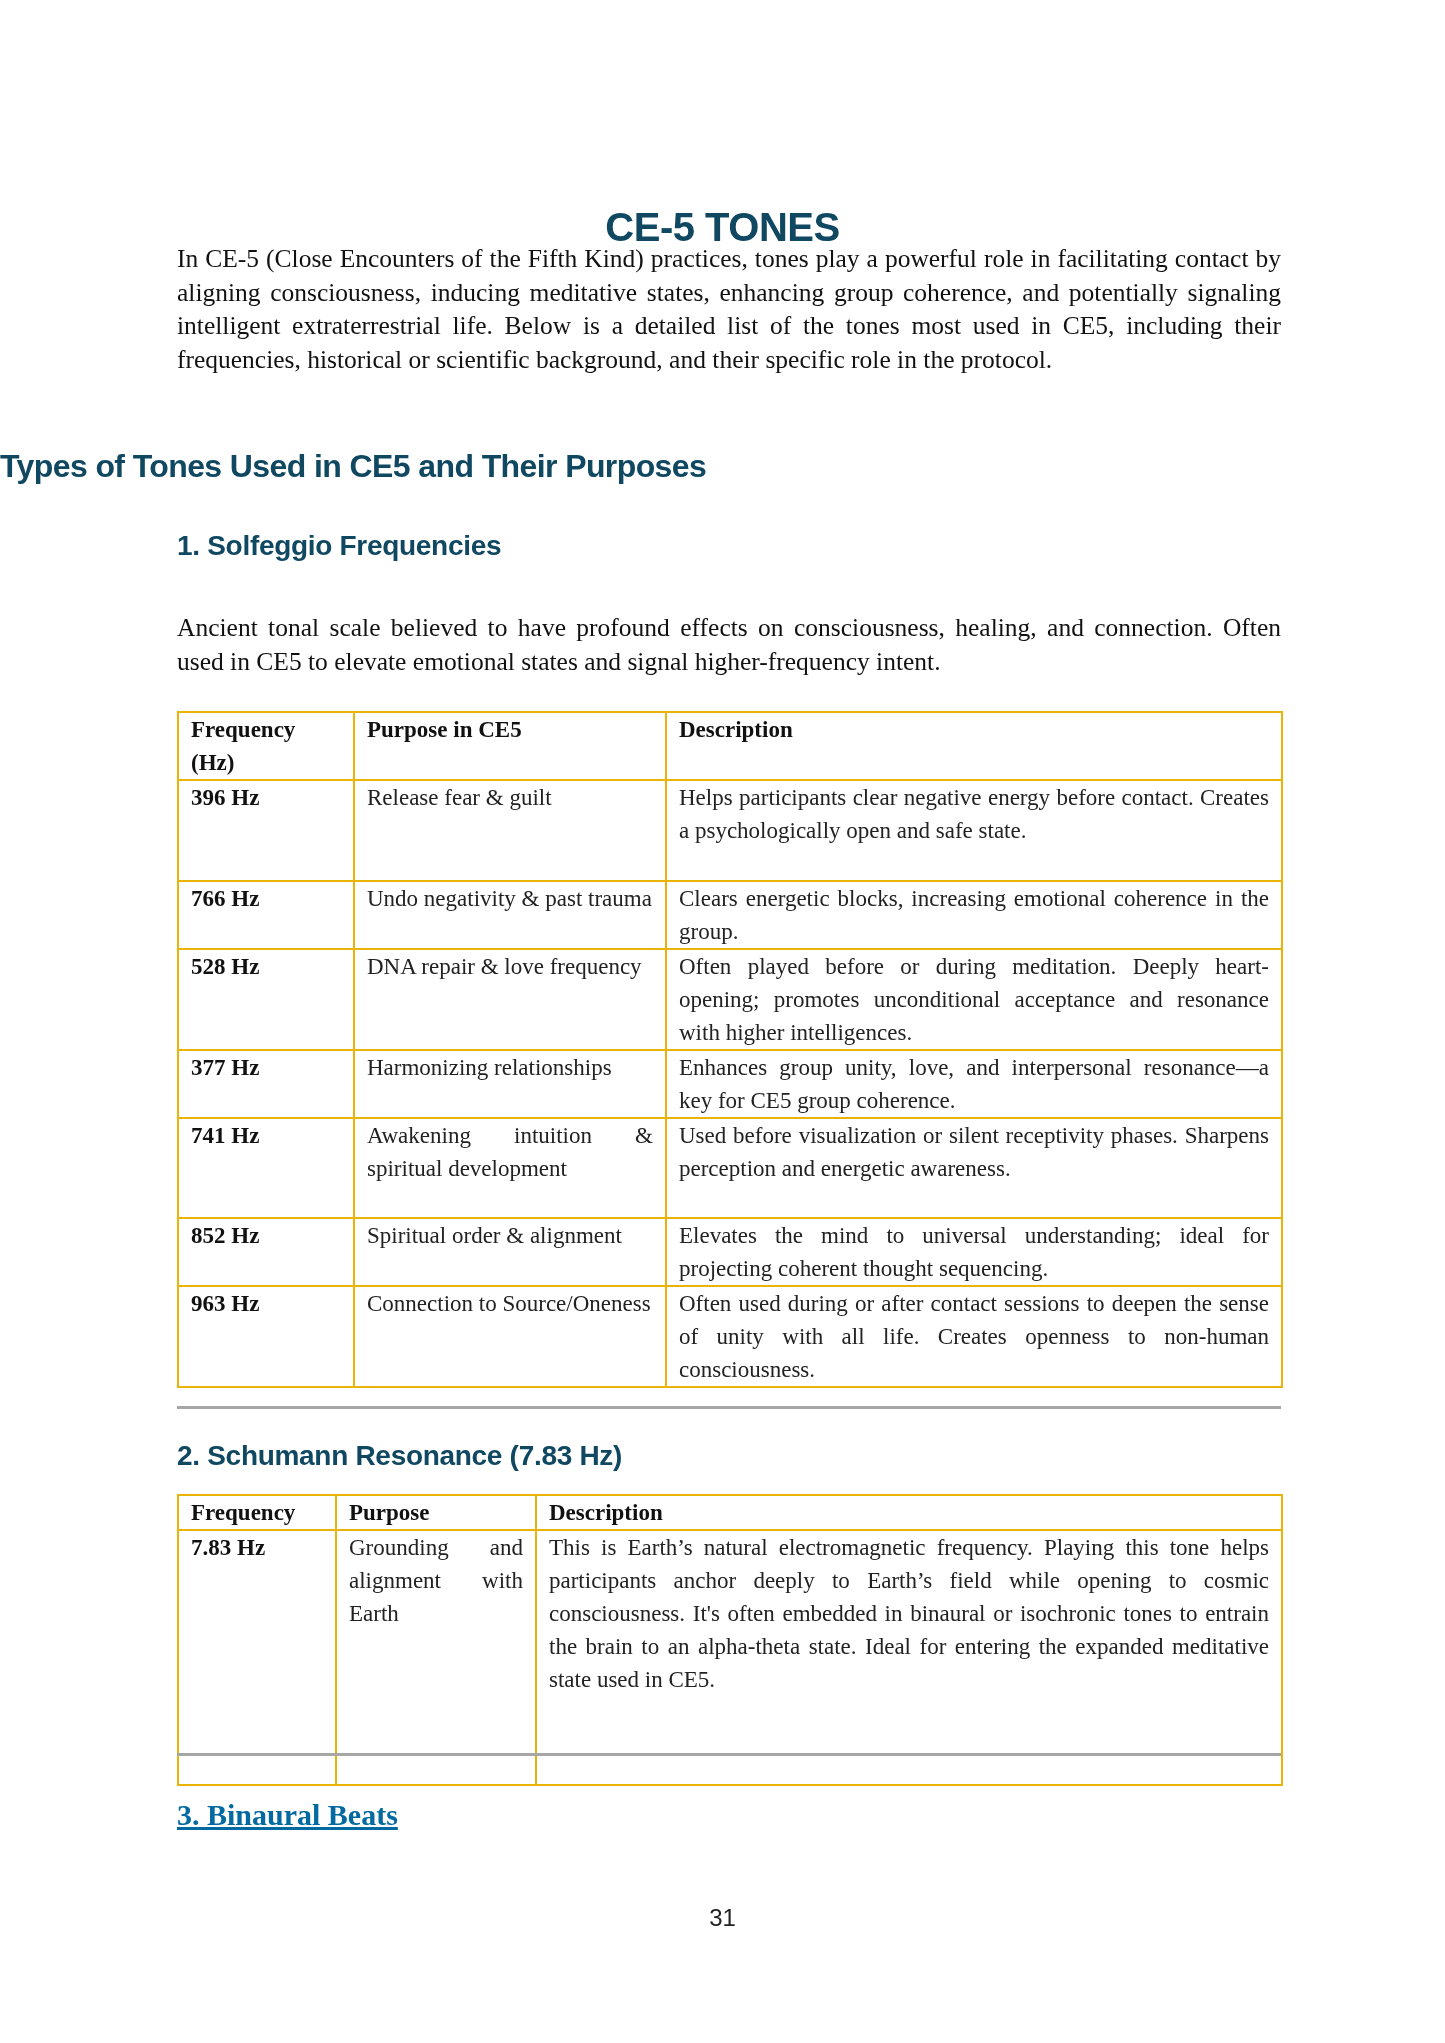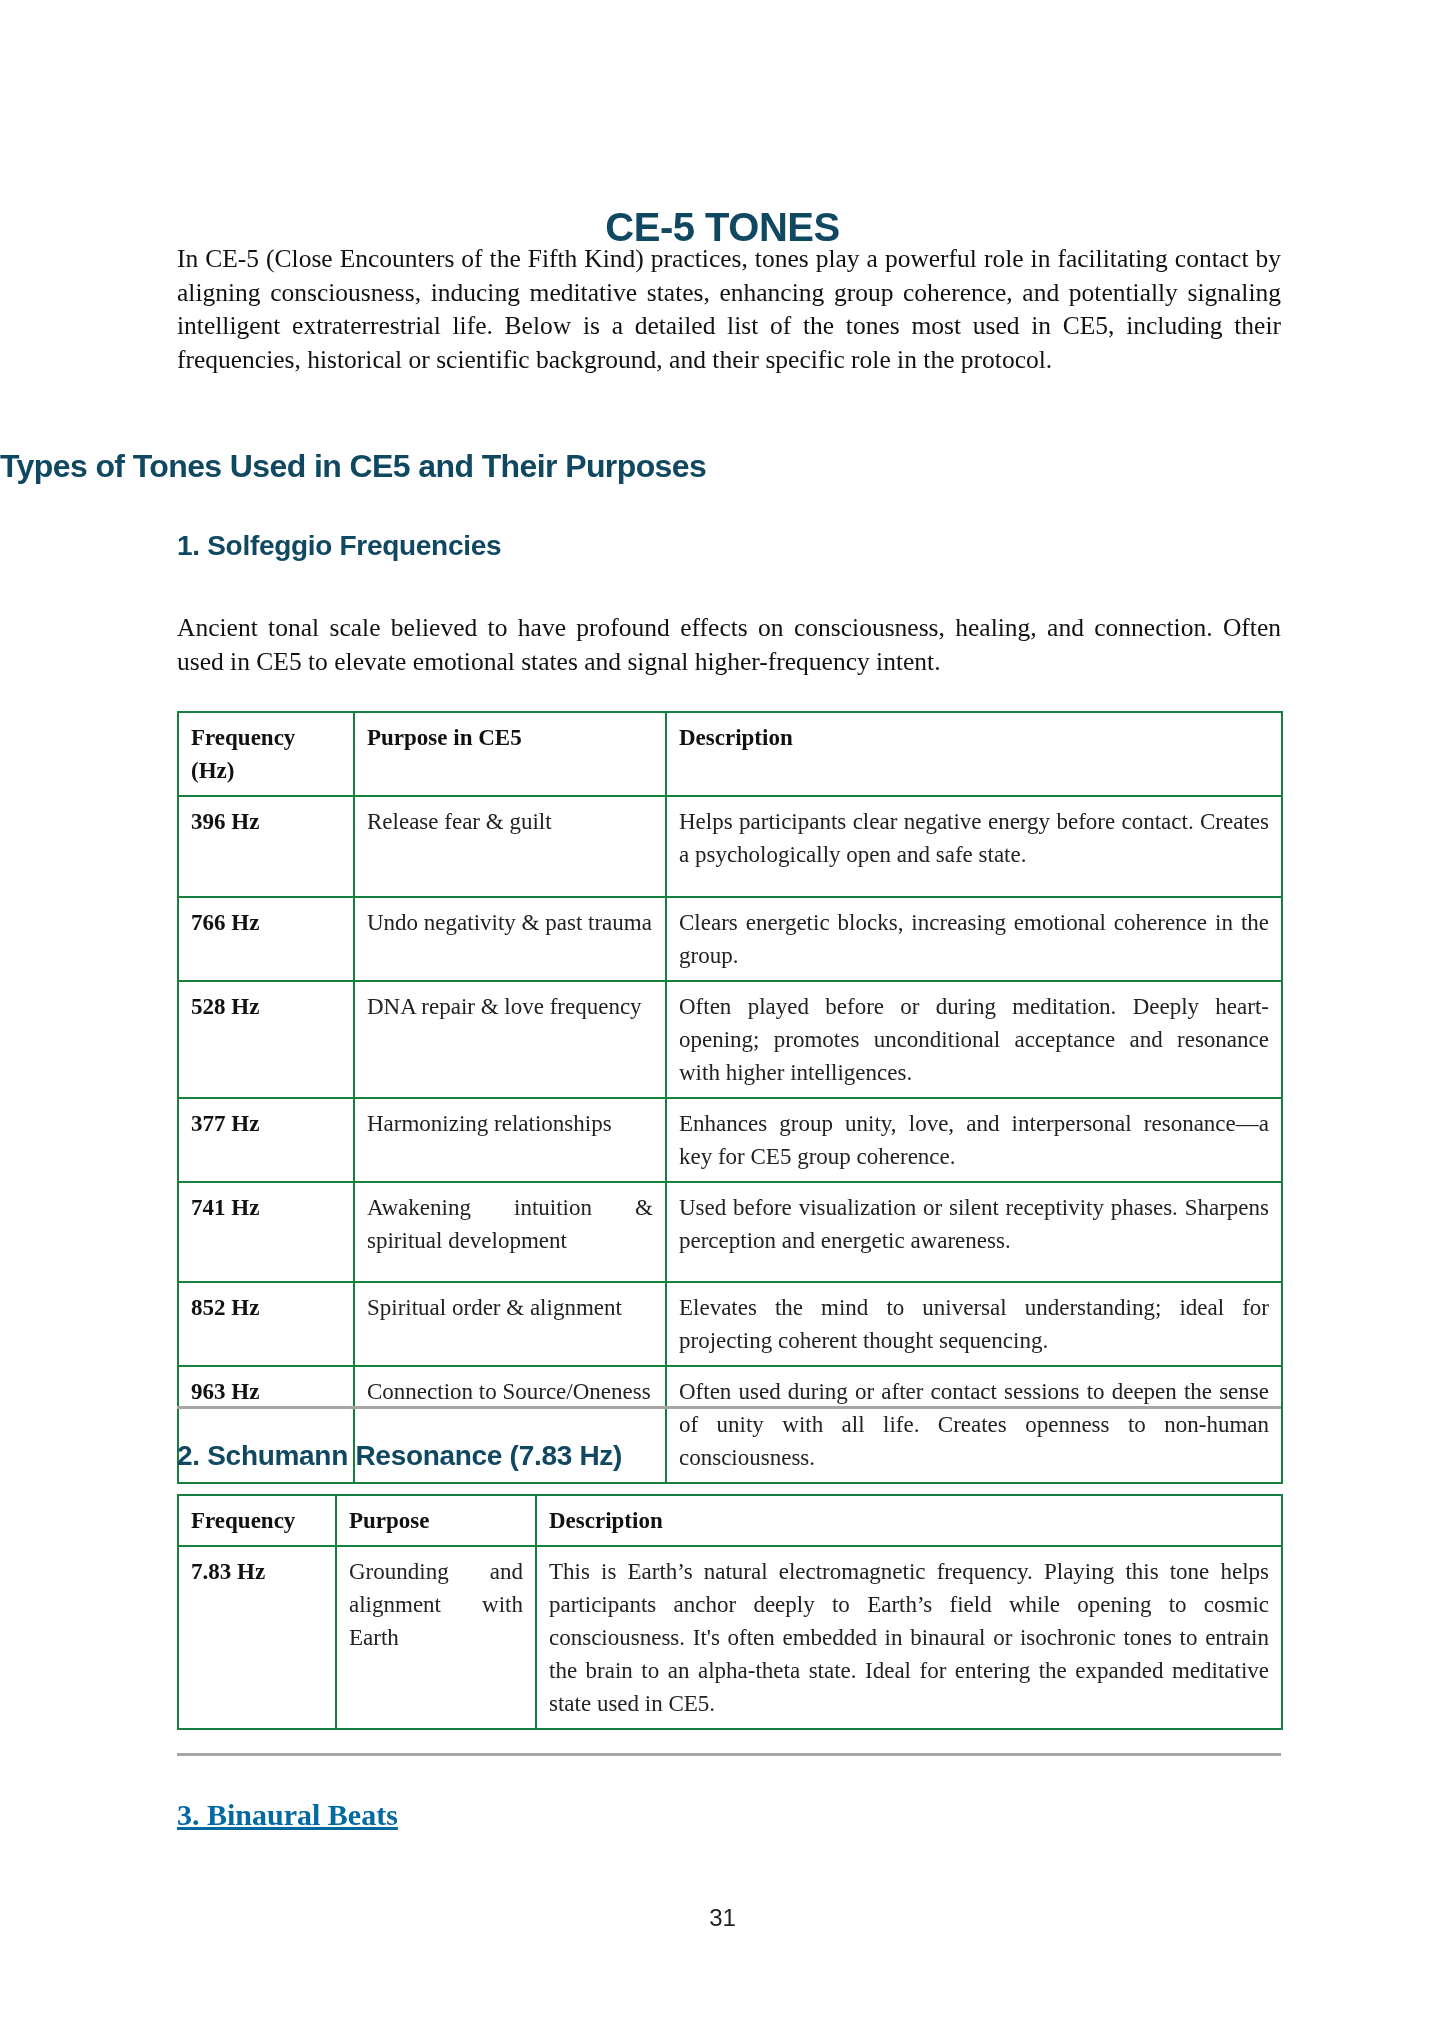--- a/index.html
+++ b/index.html
@@ -21,21 +21,21 @@
   .h-sec {
     left: 177px; font-family: "Liberation Sans", sans-serif; font-size: 28px; color: #104862; letter-spacing: -0.3px;
   }
   .sec1 { top: 530px; }
   .para2 { left: 177px; width: 1104px; top: 611px; }
   .tbl {
     position: absolute; border-collapse: collapse; table-layout: fixed;
     font-family: "Liberation Serif", serif; font-size: 23px; line-height: 33px; color: #222;
   }
   .tbl td, .tbl th {
-    border: 2px solid #15803d; vertical-align: top; padding: 8px 12px; text-align: justify;
+    border: 2px solid #eab308; vertical-align: top; padding: 0 12px; text-align: justify;
     font-weight: normal;
   }
   .tbl th, .tbl td.freq { font-weight: bold; color: #111; text-align: left; }
   .t1 { left: 177px; top: 711px; width: 1104px; }
   .t2 { left: 177px; top: 1494px; width: 1104px; }
   .rule { left: 177px; width: 1104px; height: 3px; background: #a6a6a6; }
   .r1 { top: 1406px; }
   .r2 { top: 1753px; }
   .sec2 { top: 1440px; }
   .sec3 {
@@ -118,21 +118,21 @@
     <col style="width:158px">
     <col style="width:200px">
     <col style="width:746px">
   </colgroup>
   <tbody>
       <tr style="height:32px">
     <th>Frequency</th>
     <th>Purpose</th>
     <th>Description</th>
   </tr>
-  <tr style="height:178px">
+  <tr style="height:255px">
     <td class="freq">7.83 Hz</td>
     <td>Grounding and alignment with Earth</td>
     <td>This is Earth’s natural electromagnetic frequency. Playing this tone helps participants anchor deeply to Earth’s field while opening to cosmic consciousness. It's often embedded in binaural or isochronic tones to entrain the brain to an alpha-theta state. Ideal for entering the expanded meditative state used in CE5.</td>
   </tr>
 </tbody>
   </table>
 
 <div class="abs rule r2"></div>
 
 <h3 class="abs sec3" style="margin:0">3. Binaural Beats</h3>

